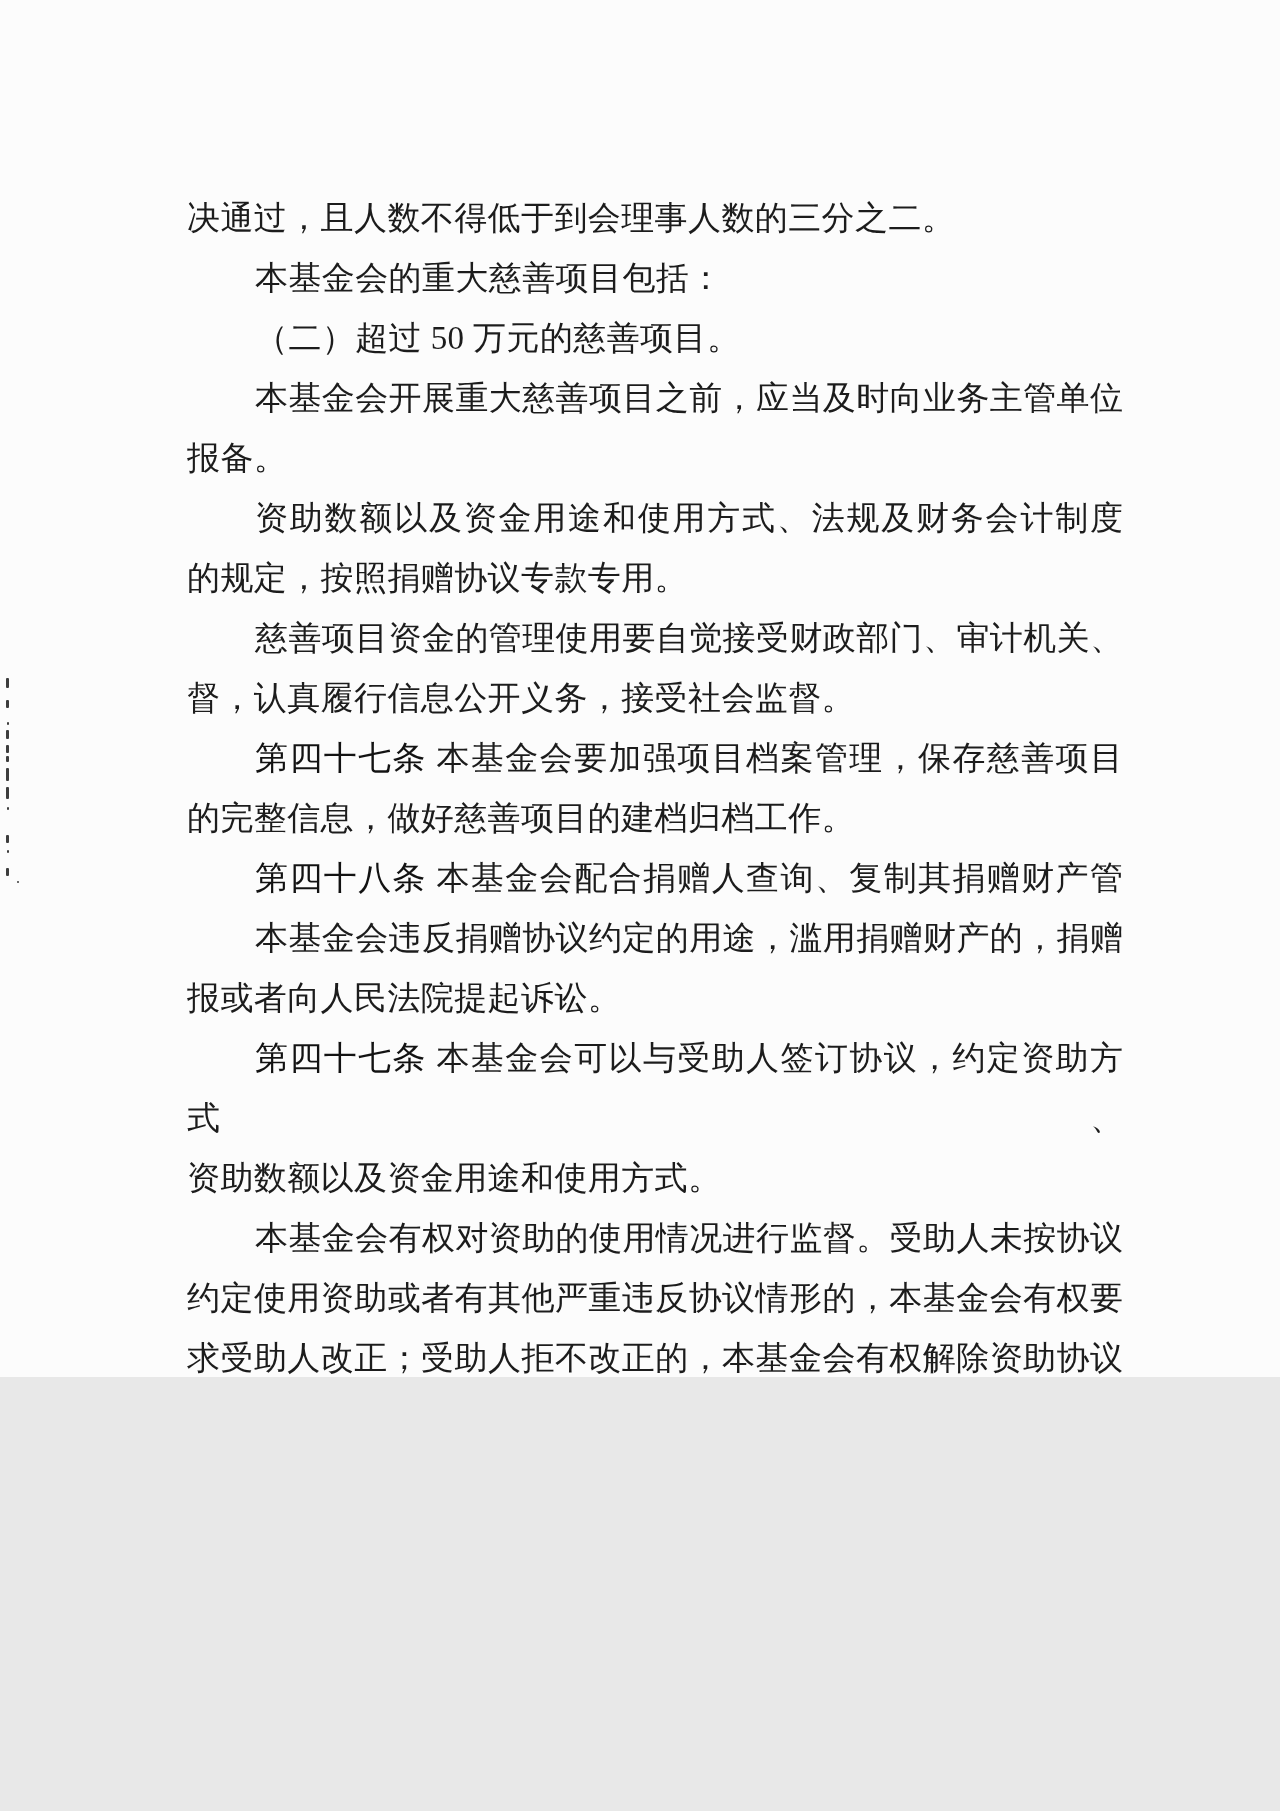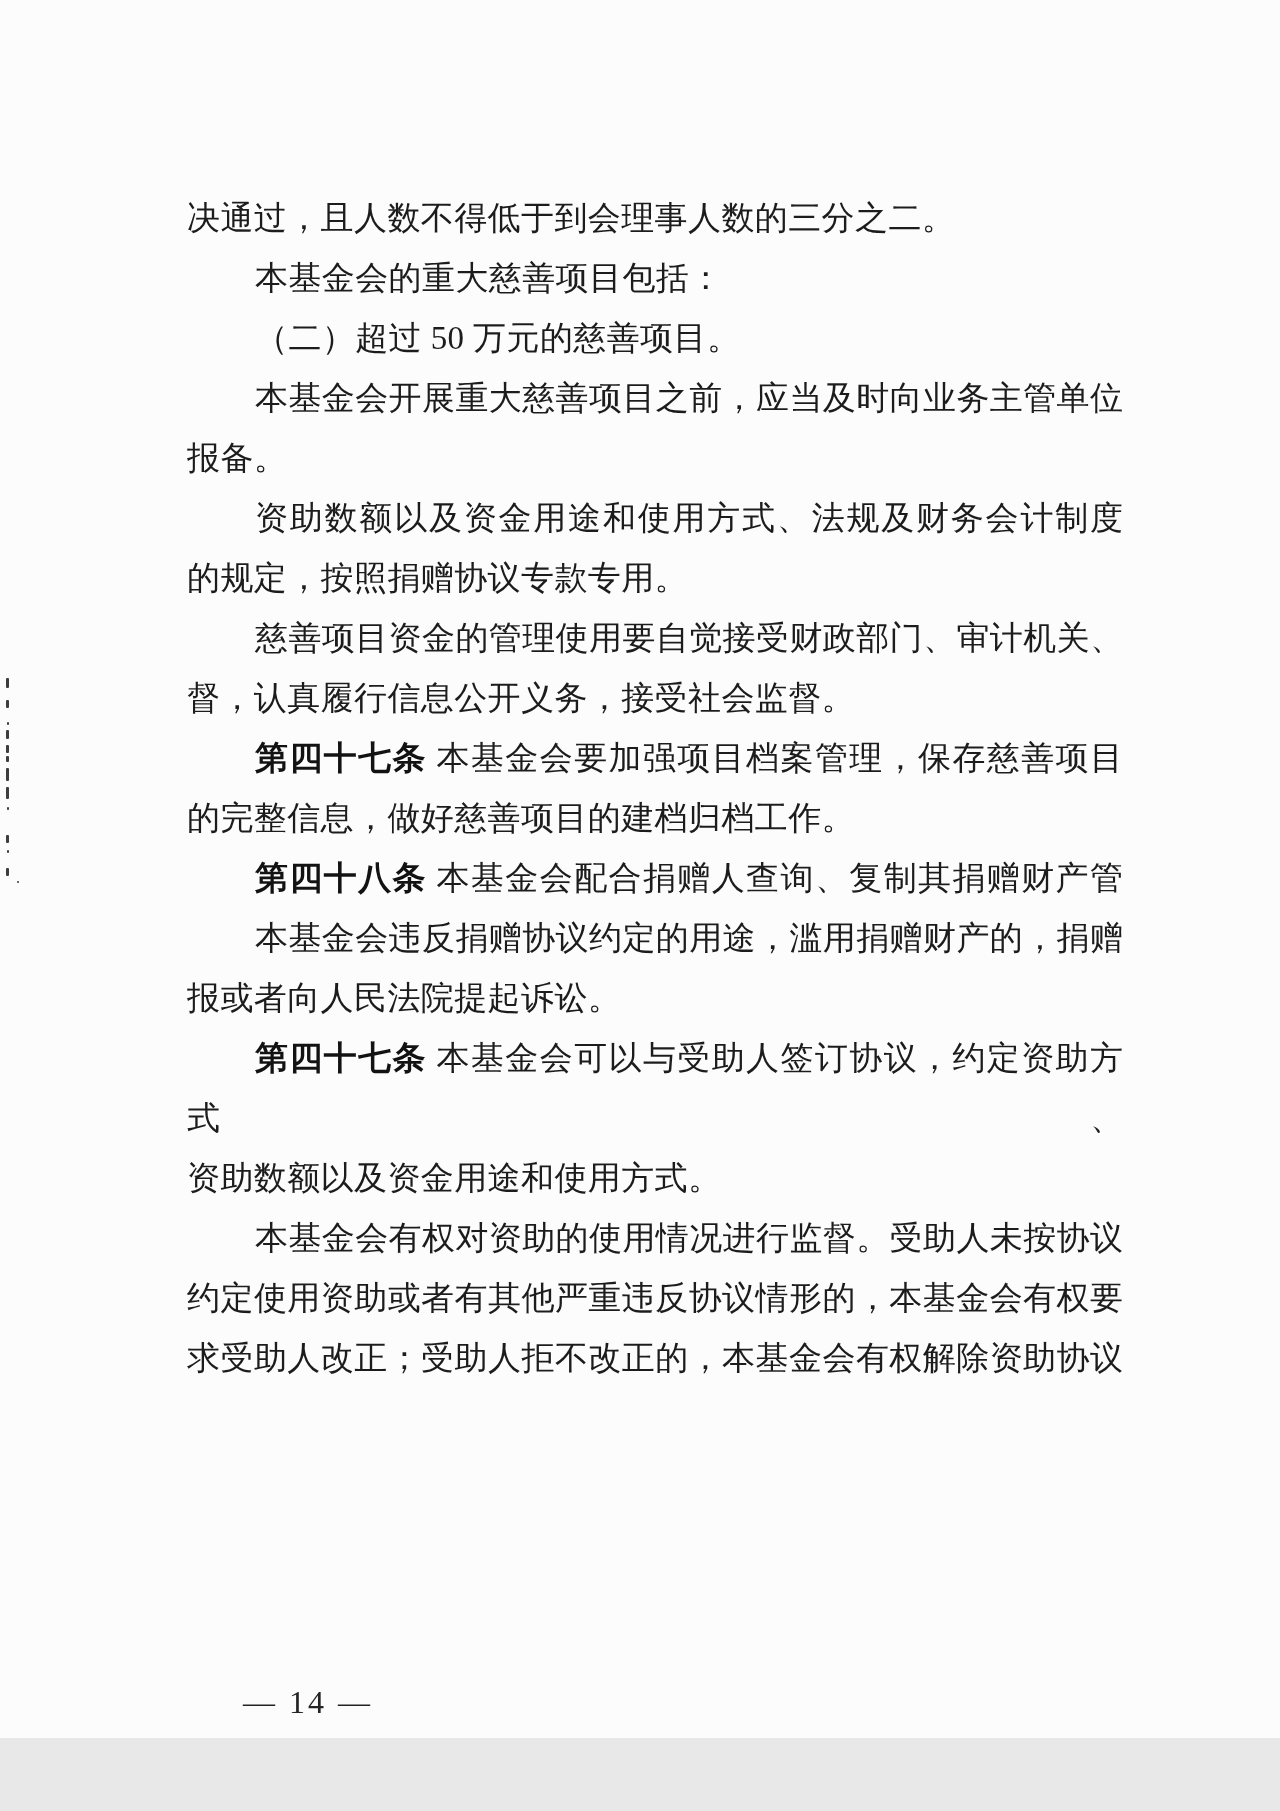--- a/index.html
+++ b/index.html
@@ -1,19 +1,19 @@
 <!DOCTYPE html>
 <html><head>
 <meta charset="utf-8">
 <style>
   html, body { margin: 0; padding: 0; background: #e8e8e8; }
   .page {
     position: relative;
     width: 1280px;
-    height: 1738px;
+    height: 1377px;
     background: #fcfcfc;
     overflow: hidden;
     font-family: "Liberation Serif", "DejaVu Serif", serif;
     color: #1c1c1c;
   }
   .lines {
     position: absolute;
     left: 187px;
     top: 188px;
     width: 936px;
@@ -22,21 +22,21 @@
     letter-spacing: 0.4px;
   }
   .line { white-space: nowrap; }
   .line.indent { text-indent: 68px; }
   .line.fill {
     letter-spacing: 0;
     white-space: normal;
     text-align: justify;
     text-align-last: justify;
   }
-  .line b { font-weight: bold; color: #121212; }
+  .line b { font-weight: normal; color: #121212; }
   .page-number {
     position: absolute;
     left: 243px;
     top: 1682px;
     font-size: 32px;
     line-height: 40px;
     letter-spacing: 3px;
     color: #242424;
   }
   .artifact {

